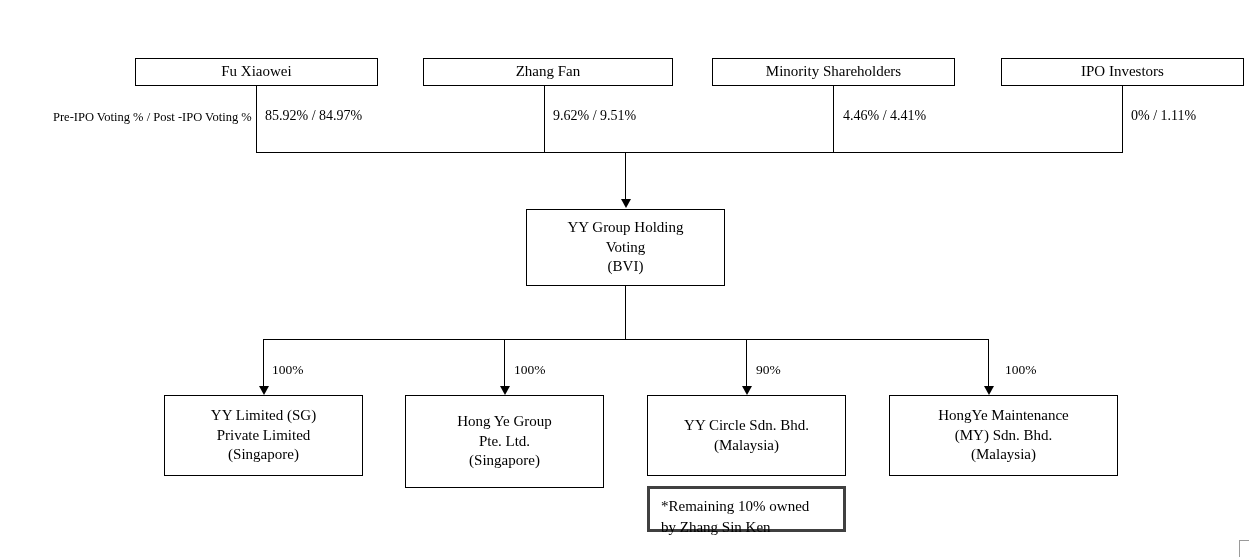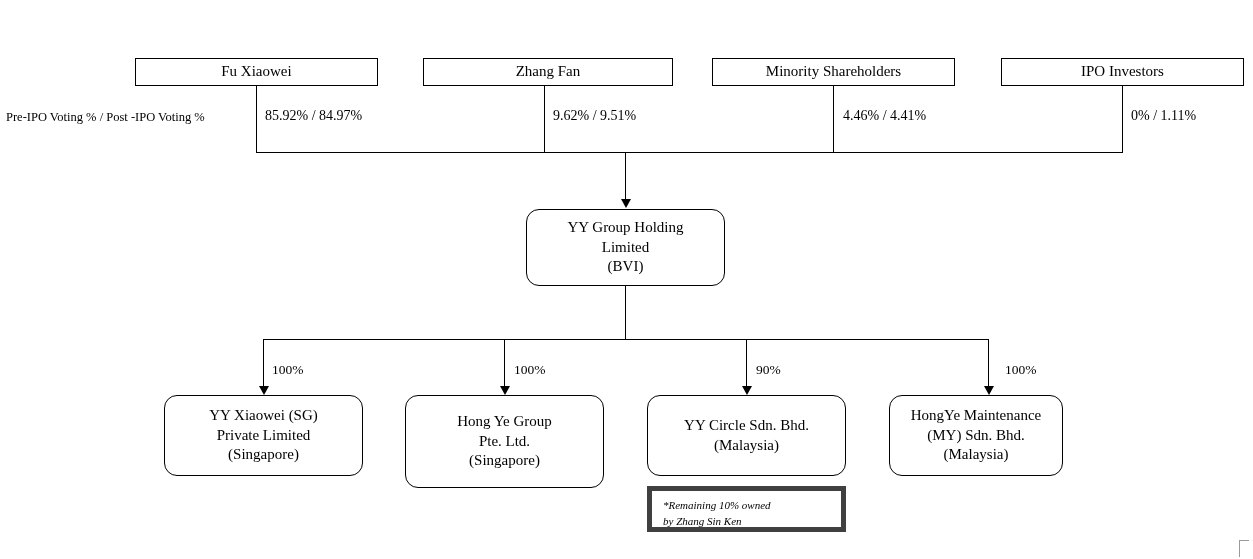--- a/index.html
+++ b/index.html
@@ -28,29 +28,28 @@
     flex-direction: column;
     align-items: center;
     justify-content: center;
     text-align: right;
     line-height: 1.32;
     z-index: 3;
   }
   .box .line { display: block; white-space: nowrap; }
 
   .shareholder-box { font-size: 15px; }
-  .entity-box { font-size: 15px; border-radius: 13px; }
+  .entity-box { font-size: 15px; }
 
   .note-box {
     position: absolute;
     box-sizing: border-box;
-    border: 5px solid #404040;
-    background: #ffffff;
-    font-style: italic;
-    font-size: 11px;
+    border: 3px solid #404040;
+    background: #ffffff;
+    font-size: 15px;
     line-height: 1.42;
     text-align: left;
     padding: 7px 10px 7px 11px;
     z-index: 3;
   }
   .note-box .line { display: block; }
 
   
   .vline {
     position: absolute;
@@ -79,20 +78,21 @@
     position: absolute;
     font-size: 14px;
     white-space: nowrap;
     z-index: 2;
   }
   .row-label {
     position: absolute;
     font-size: 12.5px;
     white-space: nowrap;
     z-index: 2;
+    margin-left: 47px;
   }
   .branch-label {
     position: absolute;
     font-size: 13.5px;
     white-space: nowrap;
     z-index: 2;
   }
 
   
   .corner-mark {
@@ -137,21 +137,21 @@
   <div class="pct-label" style="left:265px; top:108px;">85.92% / 84.97%</div>
   <div class="pct-label" style="left:553px; top:108px;">9.62% / 9.51%</div>
   <div class="pct-label" style="left:843px; top:108px;text-align:center;">4.46% / 4.41%</div>
   <div class="pct-label" style="left:1131px; top:108px;">0% / 1.11%</div>
 
   <div class="vline" style="left:625px; top:152px; height:48px;"></div>
   <div class="arrow-head" style="left:621px; top:199px;"></div>
 
   <div class="box entity-box" style="left:526px; top:209px; width:199px; height:77px;">
     <span class="line">YY Group Holding</span>
-    <span class="line">Limited</span>
+    <span class="line">Voting</span>
     <span class="line">(BVI)</span>
   </div>
 
   <div class="vline" style="left:625px; top:286px; height:54px;"></div>
 
   <div class="hline" style="left:263px; top:339px; width:725px;"></div>
 
   <div class="vline" style="left:263px; top:339px; height:48px;"></div>
   <div class="arrow-head" style="left:259px; top:386px;"></div>
 
@@ -163,37 +163,37 @@
 
   <div class="vline" style="left:988px; top:339px; height:48px;"></div>
   <div class="arrow-head" style="left:984px; top:386px;"></div>
 
   <div class="branch-label" style="left:272px; top:362px;">100%</div>
   <div class="branch-label" style="left:514px; top:362px;">100%</div>
   <div class="branch-label" style="left:756px; top:362px;">90%</div>
   <div class="branch-label" style="left:1005px; top:362px;">100%</div>
 
   <div class="box entity-box" style="left:164px; top:395px; width:199px; height:81px;">
-    <span class="line">YY Xiaowei (SG)</span>
+    <span class="line">YY Limited (SG)</span>
     <span class="line">Private Limited</span>
     <span class="line">(Singapore)</span>
   </div>
 
   <div class="box entity-box" style="left:405px; top:395px; width:199px; height:93px;">
     <span class="line">Hong Ye Group</span>
     <span class="line">Pte. Ltd.</span>
     <span class="line">(Singapore)</span>
   </div>
 
   <div class="box entity-box" style="left:647px; top:395px; width:199px; height:81px;">
     <span class="line">YY Circle Sdn. Bhd.</span>
     <span class="line">(Malaysia)</span>
   </div>
 
-  <div class="box entity-box" style="left:889px; top:395px; width:174px; height:81px;">
+  <div class="box entity-box" style="left:889px; top:395px; width:229px; height:81px;">
     <span class="line">HongYe Maintenance</span>
     <span class="line">(MY) Sdn. Bhd.</span>
     <span class="line">(Malaysia)</span>
   </div>
 
   <div class="note-box" style="left:647px; top:486px; width:199px; height:46px;">
     <span class="line">*Remaining 10% owned</span>
     <span class="line">by Zhang Sin Ken</span>
   </div>
 

